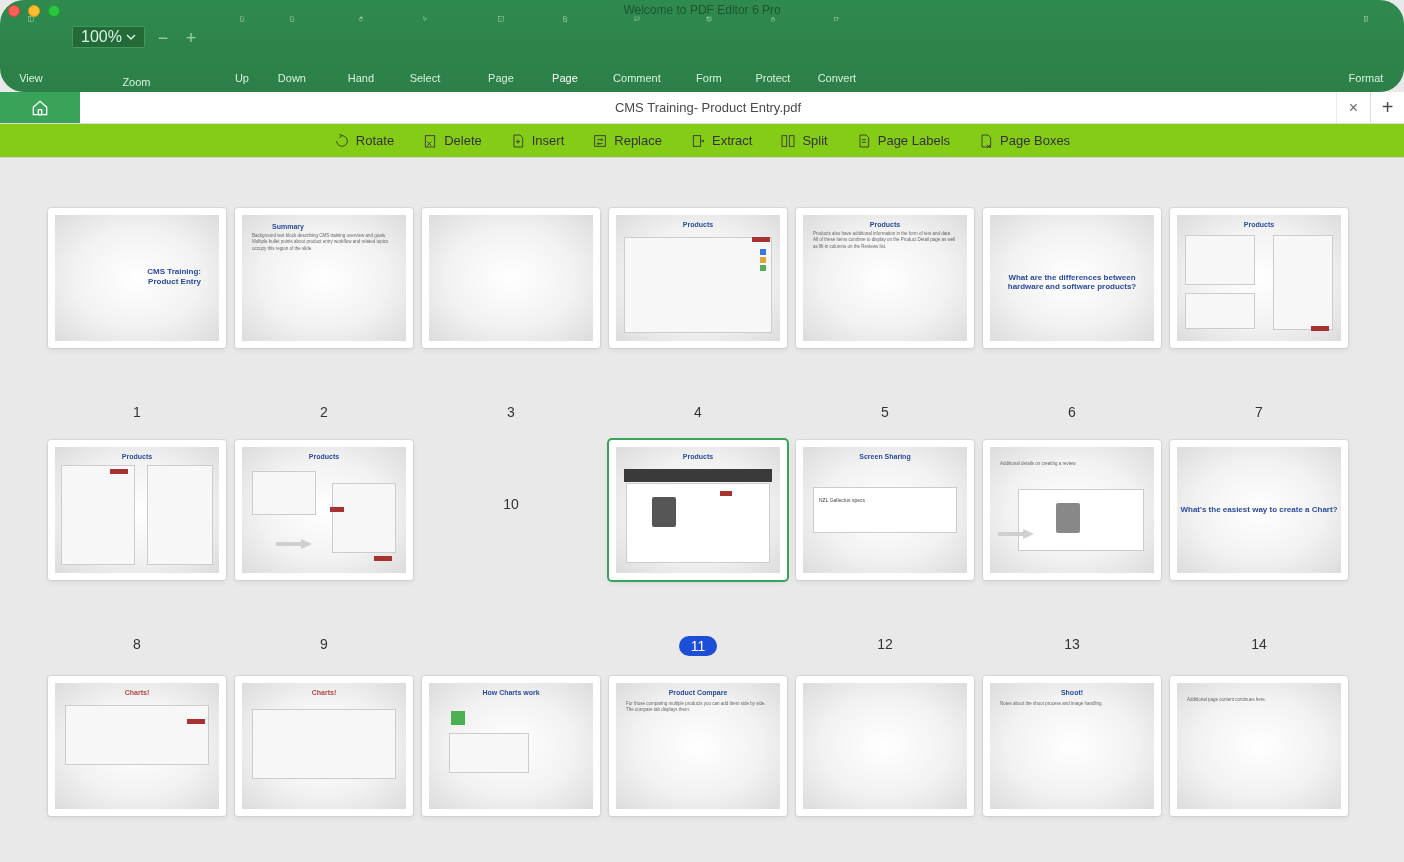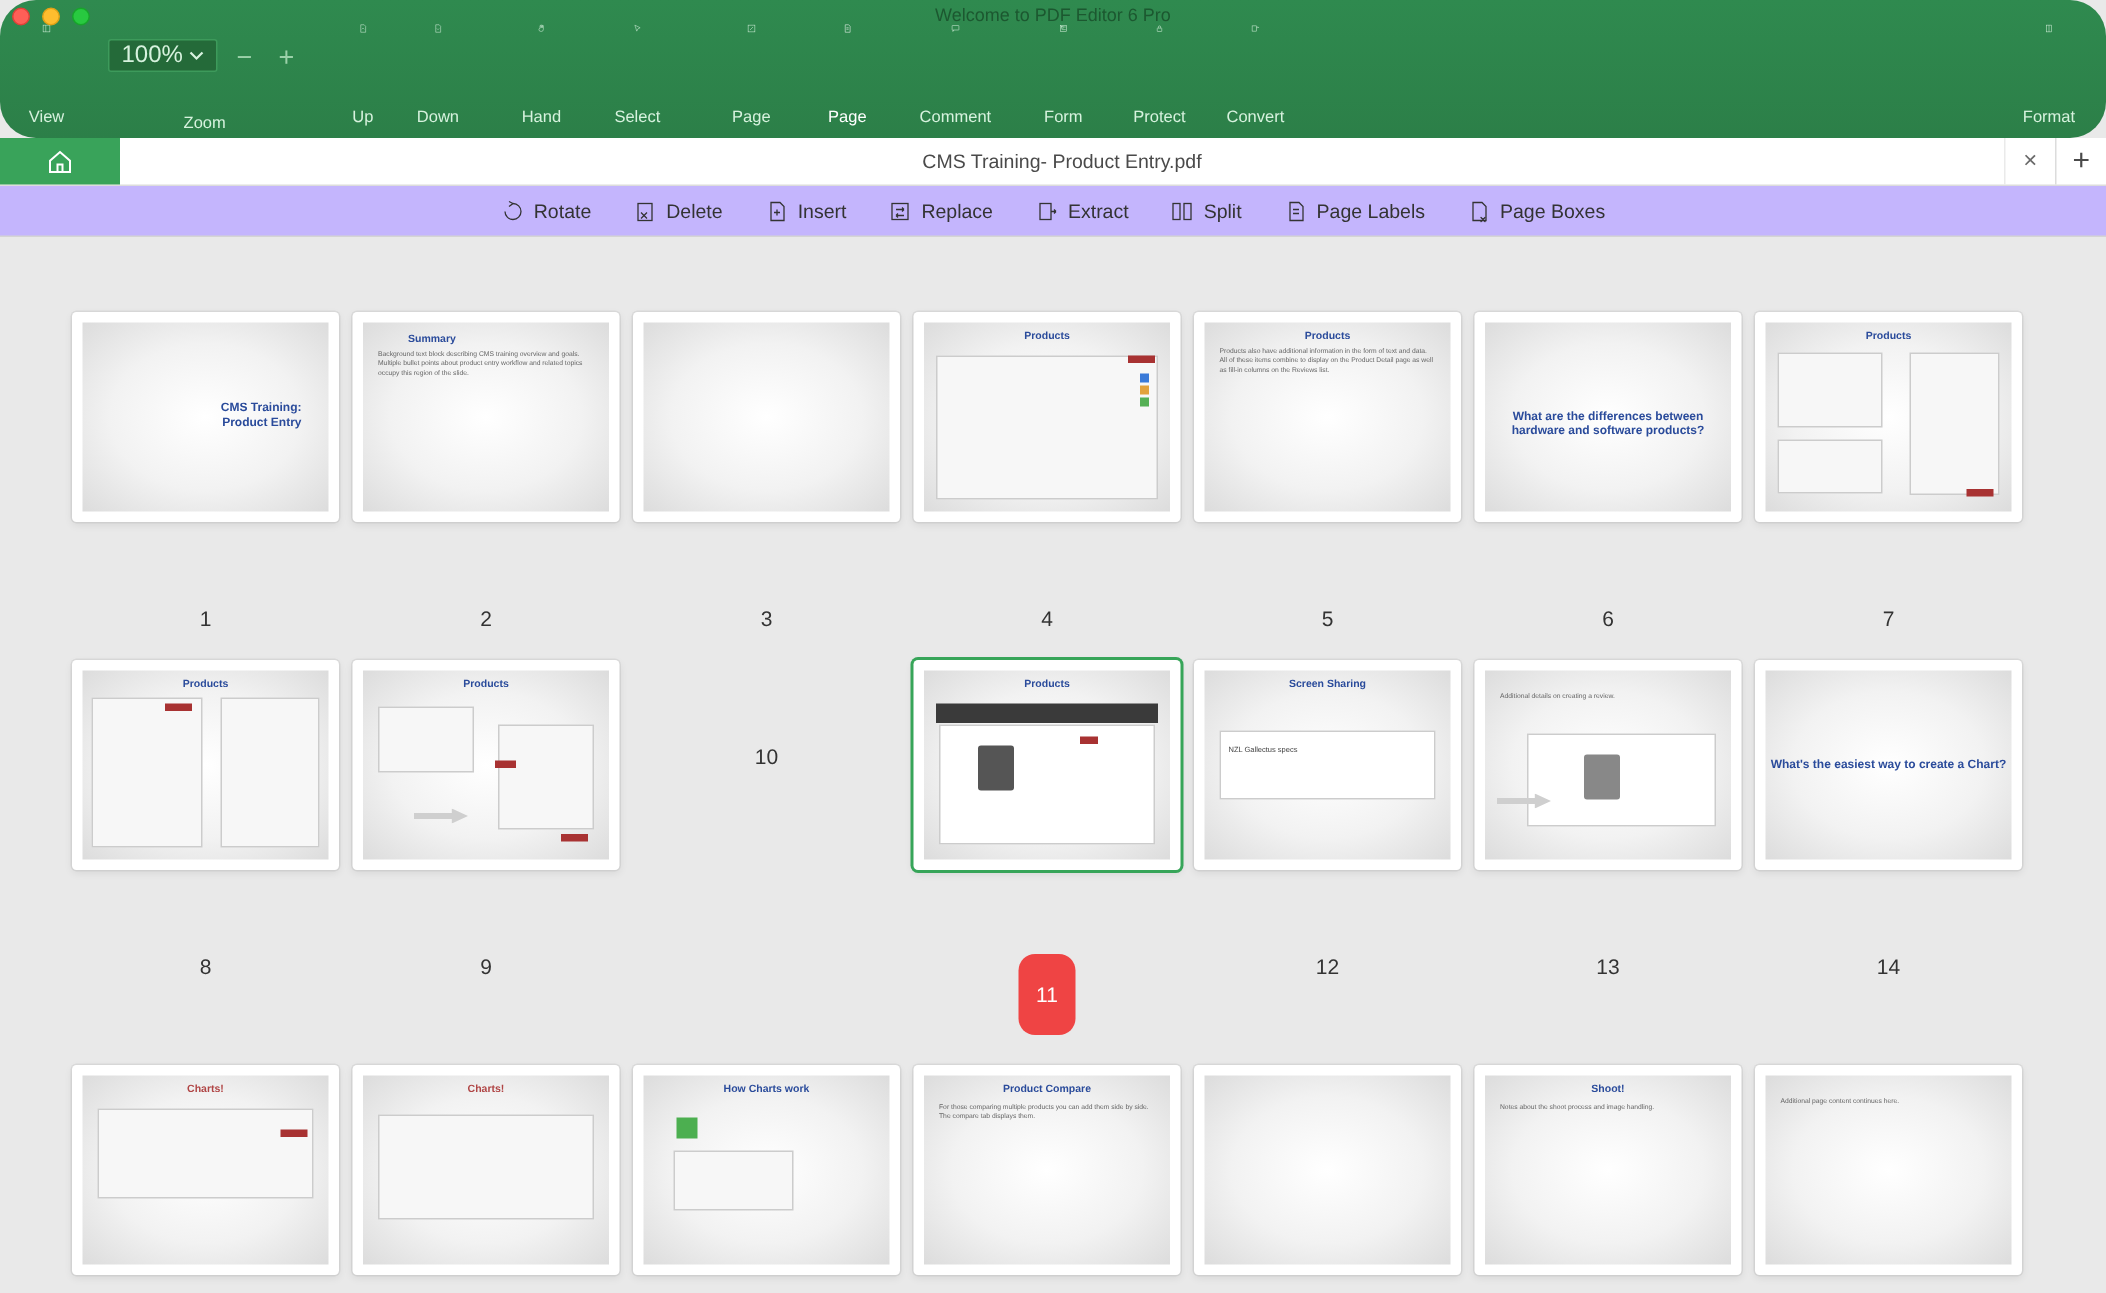--- a/index.html
+++ b/index.html
@@ -68,21 +68,21 @@
     width: 34px; display: flex; align-items: center; justify-content: center;
     font-size: 16px; color: #6a6a6a; cursor: pointer; border-left: 1px solid #eaeaea;
   }
   .tab-add {
     width: 34px; display: flex; align-items: center; justify-content: center;
     font-size: 20px; color: #4a4a4a; cursor: pointer; border-left: 1px solid #dcdcdc;
   }
 
   
   .subbar {
-    width: 100%; height: 34px; background: #c4b5fd;
+    width: 100%; height: 34px; background: #84cc16;
     display: flex; align-items: center; justify-content: center;
     gap: 28px; font-size: 13px; color: #333;
     border-bottom: 1px solid #d4d4d4;
   }
   .sub-btn { display: flex; align-items: center; gap: 6px; cursor: pointer; }
   .sub-btn svg { width: 16px; height: 16px; stroke: #333; fill: none; stroke-width: 1.3; }
 
   
   .thumbs-area {
     width: 100%; height: calc(862px - 76px - 32px - 34px);
@@ -104,21 +104,21 @@
   }
   .thumb-inner {
     width: 100%; height: 100%;
     background: radial-gradient(ellipse at center, #ffffff 0%, #f2f2f2 55%, #dcdcdc 100%);
     overflow: hidden; position: relative;
     font-size: 6px; color: #777;
   }
   .thumb.selected { box-shadow: 0 0 0 2px #37a559, 0 2px 6px rgba(0,0,0,0.1); }
 
   .page-label { margin-top: 56px; font-size: 14px; color: #333; }
-  .page-label.selected { background: #ef4444; color: #ffffff; border-radius: 11px; padding: 19px 12px; }
+  .page-label.selected { background: #1d4ed8; color: #ffffff; border-radius: 11px; padding: 2px 12px; }
 
   
   .sl-title-center { position:absolute; left:0; right:0; top:46%; text-align:center; color:#2a4b9b; font-size:8px; font-weight:600; white-space: pre-line; }
   .sl-header-small { position:absolute; top:6px; left:0; right:0; text-align:center; color:#2a4b9b; font-size:7px; font-weight:600; }
   .sl-text-block { position:absolute; top:14px; left:10px; right:10px; font-size:4.5px; color:#666; line-height:1.4; }
   .sl-blueband { position:absolute; top:14px; left:8px; right:8px; height:13px; background:#3a3a3a; }
   .sl-redbtn { position:absolute; width:18px; height:5px; background:#a83232; }
   .sl-arrow { position:absolute; left:34px; bottom:24px; width:36px; height:10px; background:#cfcfcf; clip-path: polygon(0 30%, 70% 30%, 70% 0, 100% 50%, 70% 100%, 70% 70%, 0 70%); }
   .sl-box { position:absolute; background:#f7f7f7; border:0.5px solid #ccc; }
   .sl-img { position:absolute; width:24px; height:30px; background:#555; border-radius:2px; }

